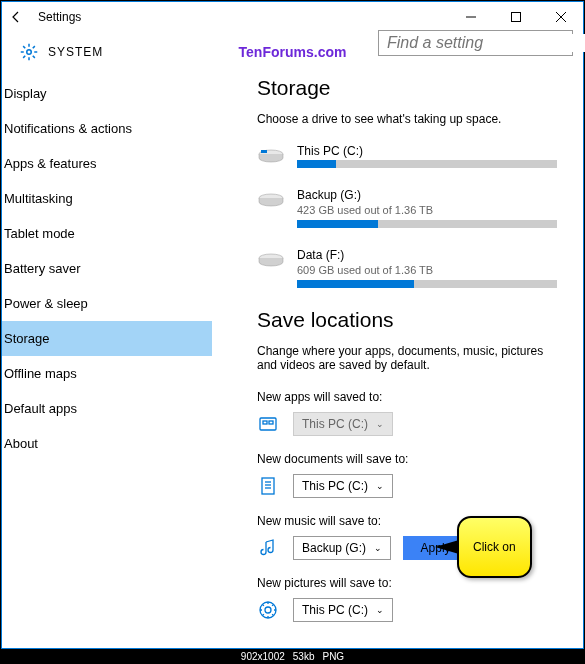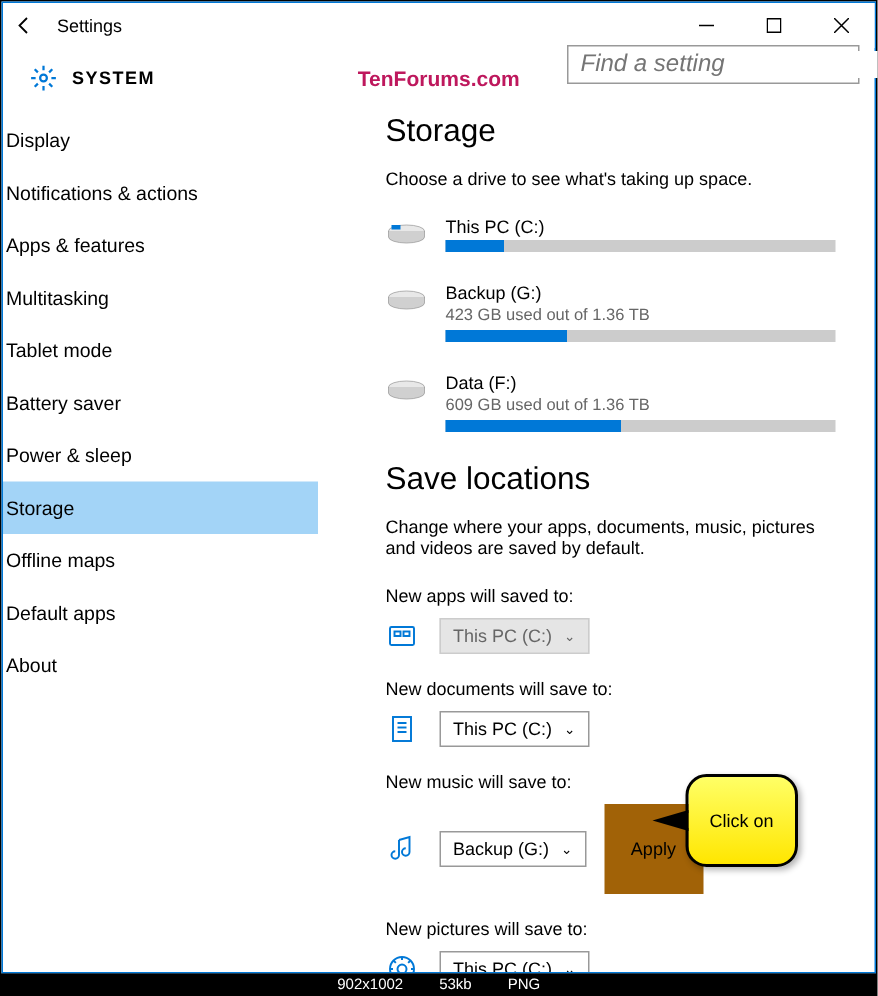--- a/index.html
+++ b/index.html
@@ -5,22 +5,22 @@
 *{box-sizing:border-box;margin:0;padding:0;font-family:"Segoe UI",Arial,sans-serif}
 body{background:#000;width:585px;height:664px;overflow:hidden}
 .outer{background:#fff;width:583px;height:648px;margin:1px;border:1px solid #0078d7;position:relative}
 .titlebar{height:30px;display:flex;align-items:center;padding:0 4px;background:#fff}
 .back-arrow{width:20px;height:20px;display:flex;align-items:center;justify-content:center;cursor:pointer}
 .title{font-size:12px;margin-left:12px;color:#000}
 .winbtns{position:absolute;right:0;top:0;display:flex}
 .winbtn{width:45px;height:30px;display:flex;align-items:center;justify-content:center;cursor:pointer;font-size:11px}
 .header{height:40px;display:flex;align-items:center;padding:0 18px;position:relative}
 .gear{width:18px;height:18px;margin-right:10px}
-.system{font-size:12px;font-weight:700;letter-spacing:1px}
-.watermark{position:absolute;left:50%;transform:translateX(-50%);color:#be185d;font-size:14px;font-weight:bold;text-shadow:0 1px 1px #fff}
+.system{font-size:12px;font-weight:400;letter-spacing:1px}
+.watermark{position:absolute;left:50%;transform:translateX(-50%);color:#6d28d9;font-size:14px;font-weight:bold;text-shadow:0 1px 1px #fff}
 .search{position:absolute;right:10px;top:28px;width:195px;height:26px;border:1px solid #999;display:flex;align-items:center;padding:0 8px}
 .search input{border:none;outline:none;font-size:16px;flex:1;color:#737373;font-style:italic}
 .body{display:flex;height:calc(100% - 70px)}
 .sidebar{width:210px;background:#fff;padding-top:4px}
 .nav-item{padding:10px 2px;font-size:13px;cursor:pointer;color:#000}
 .nav-item.active{background:#a3d4f7}
 .content{flex:1;padding:0 20px 10px 45px;overflow-y:auto}
 .h1{font-size:21px;font-weight:400;margin-bottom:12px;margin-top:4px}
 .desc{font-size:12px;margin-bottom:18px;color:#000}
 .drive{display:flex;margin-bottom:20px}
@@ -30,25 +30,25 @@
 .drive-used{font-size:11px;color:#666;margin-bottom:4px}
 .bar{height:8px;background:#ccc;width:260px;position:relative}
 .bar-fill{height:100%;background:#0078d7;position:absolute;left:0;top:0}
 .save-row{margin-bottom:16px}
 .save-label{font-size:12px;margin-bottom:8px}
 .save-ctrl{display:flex;align-items:center}
 .save-icon{width:22px;height:22px;margin-right:14px;display:flex;align-items:center;justify-content:center}
 .dropdown{border:1px solid #999;padding:4px 8px;font-size:12px;min-width:88px;display:flex;align-items:center;justify-content:space-between;cursor:pointer;background:#fff}
 .dropdown.disabled{background:#e5e5e5;border-color:#ccc;color:#666}
 .chev{font-size:9px;margin-left:8px}
-.apply-btn{margin-left:12px;padding:23px 18px;font-size:12px;background:#a16207;border:none;cursor:pointer}
+.apply-btn{margin-left:12px;padding:5px 18px;font-size:12px;background:#3b82f6;border:none;cursor:pointer}
 .callout{position:absolute;background:linear-gradient(#ffff66,#ffe600);border:2px solid #000;border-radius:14px;padding:22px 14px;font-size:12px;font-weight:normal;box-shadow:2px 2px 4px rgba(0,0,0,.3)}
 .callout-arrow{position:absolute;left:-22px;top:50%;transform:translateY(-50%);width:0;height:0;border-top:5px solid transparent;border-bottom:5px solid transparent;border-right:22px solid #ffe600}
 .callout-arrow::before{content:"";position:absolute;left:-2px;top:-7px;width:0;height:0;border-top:7px solid transparent;border-bottom:7px solid transparent;border-right:24px solid #000;z-index:-1}
-.footer{position:absolute;bottom:1px;left:1px;right:1px;height:14px;background:#000;color:#fff;font-size:10px;display:flex;align-items:center;justify-content:center;gap:24px}
+.footer{position:absolute;bottom:1px;left:1px;right:1px;height:14px;background:#000;color:#fff;font-size:10px;display:flex;align-items:center;justify-content:center;gap:8px}
 .content::-webkit-scrollbar{width:16px}
 .content::-webkit-scrollbar-track{background:#f0f0f0}
 .content::-webkit-scrollbar-thumb{background:#ccc}
 </style>
 </head>
 <body>
 
 <div class="outer">
   <div class="titlebar">
     <div class="back-arrow">

